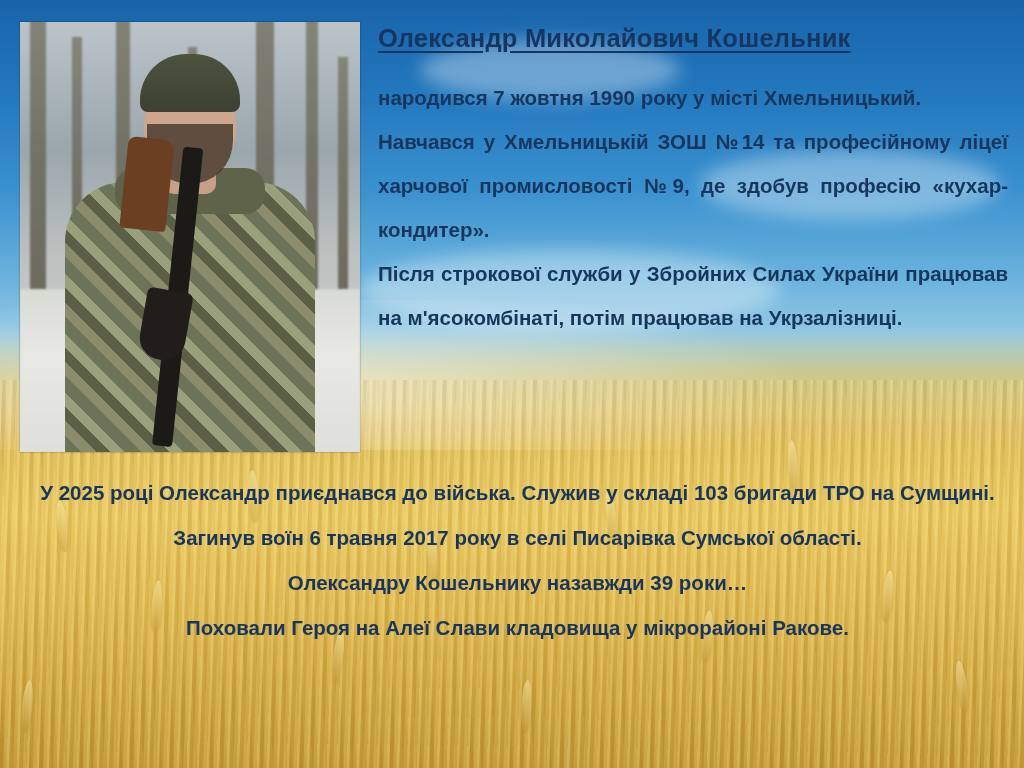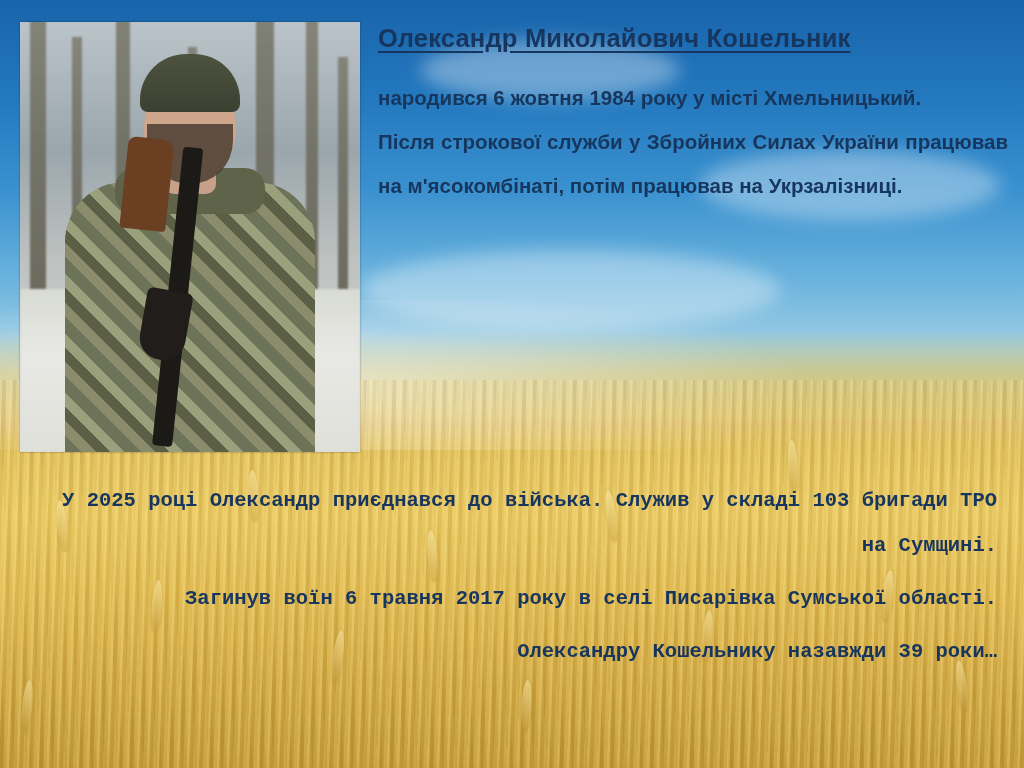--- a/index.html
+++ b/index.html
@@ -247,23 +247,22 @@
     position: absolute;
     left: 30px;
     top: 470px;
     width: 975px;
     color: #16355f;
     font-size: 20.5px;
     font-weight: bold;
     line-height: 45px;
   }
   .body-block p {
-    margin: 8px;
-    text-align: right;
-    font-family: Liberation Mono, monospace;
+    margin: 0;
+    text-align: center;
   }
 </style>
 </head>
 <body>
 
 <div id="slide">
 
   <div class="bg-sky"></div>
   <div class="cloud" style="left:420px; top:40px; width:260px; height:60px;"></div>
   <div class="cloud" style="left:700px; top:150px; width:300px; height:70px;"></div>
@@ -305,23 +304,25 @@
       <div class="soldier-hat"></div>
       <div class="rifle"></div>
       <div class="rifle-stock"></div>
       <div class="rifle-mag"></div>
     </div>
   </div>
 
   <div class="header-name">Олександр Миколайович Кошельник</div>
 
   <div class="intro-block">
-    <p>народився 6 жовтня 1984 року у місті Хмельницький.</p>
+    <p>народився 7 жовтня 1990 року у місті Хмельницький.</p>
+    <p>Навчався у Хмельницькій ЗОШ №14 та професійному ліцеї харчової промисловості №9, де здобув професію «кухар-кондитер».</p>
     <p>Після строкової служби у Збройних Силах України працював на м'ясокомбінаті, потім працював на Укрзалізниці.</p>
   </div>
 
   <div class="body-block">
     <p>У 2025 році Олександр приєднався до війська. Служив у складі 103 бригади ТРО на Сумщині.</p>
     <p>Загинув воїн 6 травня 2017 року в селі Писарівка Сумської області.</p>
     <p>Олександру Кошельнику назавжди 39 роки…</p>
+    <p>Поховали Героя на Алеї Слави кладовища у мікрорайоні Ракове.</p>
   </div>
 
 </div>
 
 </body></html>

